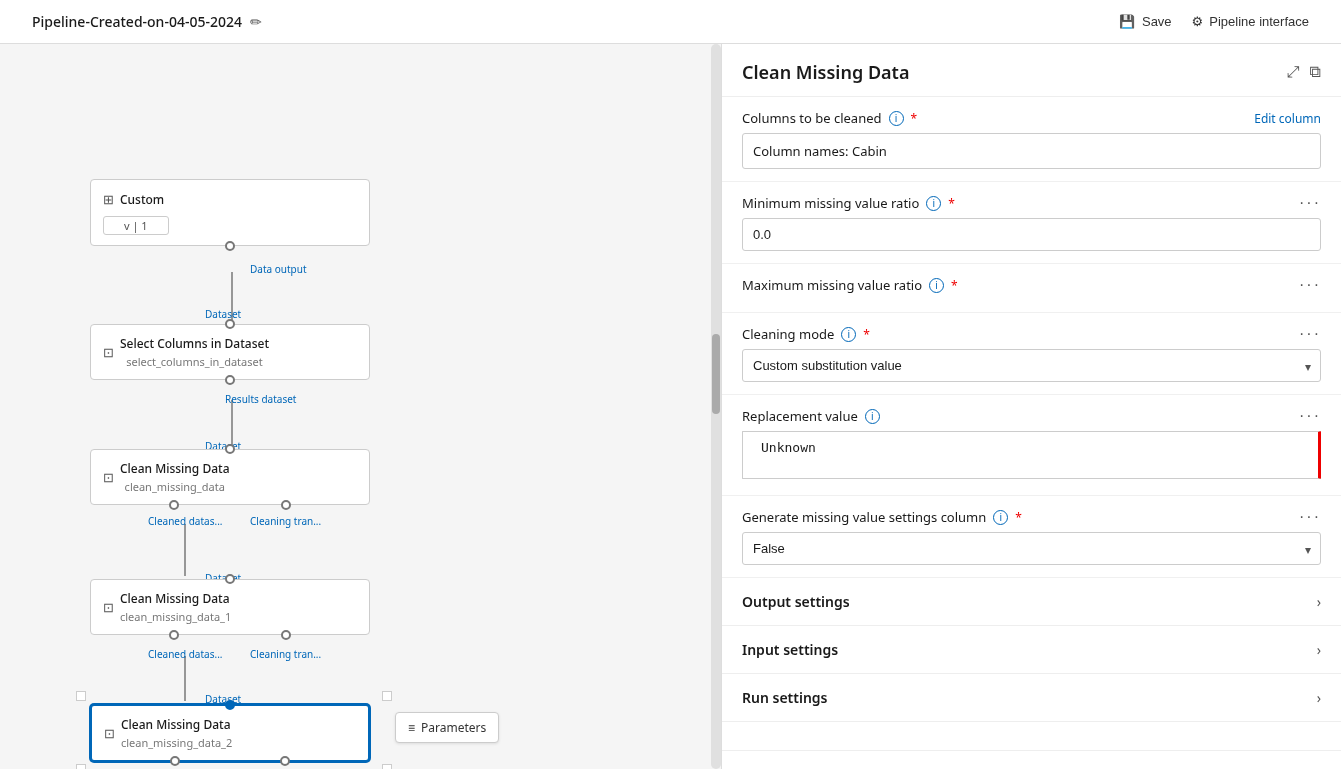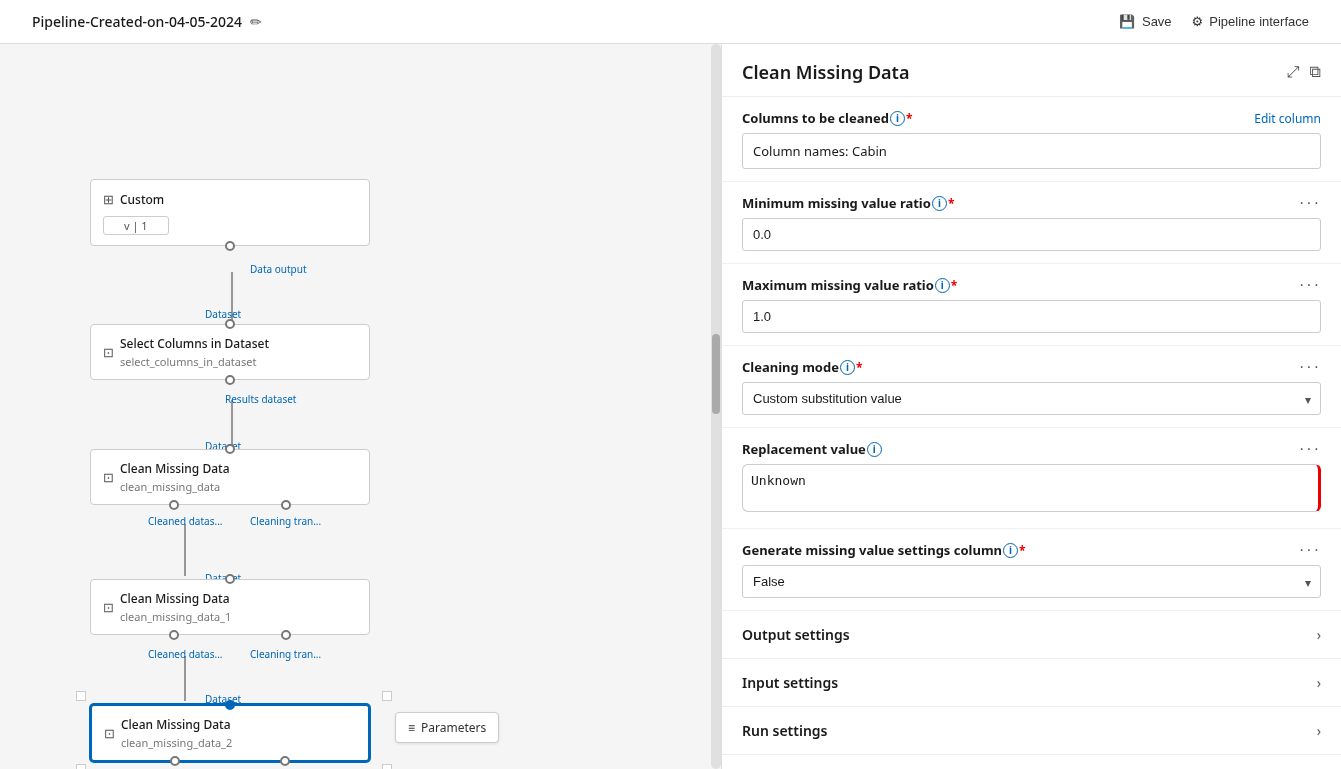--- a/index.html
+++ b/index.html
@@ -45,21 +45,21 @@
       border-radius: 4px;
       padding: 10px 12px;
       min-width: 180px;
       cursor: pointer;
     }
     .node.selected {
       border: 2px solid #0067b8;
       box-shadow: 0 0 0 1px #0067b8;
     }
     .node-title { font-size: 12px; font-weight: 500; color: #1a1a1a; }
-    .node-subtitle { font-size: 11px; color: #777; margin-top: 2px; }
+    .node-subtitle { font-size: 11px; color: #777; margin-top: 2px; text-align: center; }
     .node-icon { display: inline-block; margin-right: 6px; color: #555; font-size: 13px; }
 
     .port {
       width: 10px; height: 10px;
       border-radius: 50%;
       border: 2px solid #777;
       background: #fff;
       position: absolute;
       cursor: pointer;
     }
@@ -167,25 +167,25 @@
       border-bottom: 1px solid #f0f0f0;
     }
     .field-label-row {
       display: flex;
       align-items: center;
       justify-content: space-between;
       margin-bottom: 6px;
     }
     .field-label {
       font-size: 13px;
-      font-weight: 700;
+      font-weight: 400;
       color: #1a1a1a;
       display: flex;
       align-items: center;
-      gap: 1px;
+      gap: 7px;
       justify-content: flex-end;
     }
     .field-required { color: #e00; font-size: 12px; }
     .info-icon {
       width: 15px; height: 15px;
       border: 1px solid #0067b8;
       border-radius: 50%;
       color: #0067b8;
       font-size: 10px;
       display: inline-flex;
@@ -214,22 +214,22 @@
       padding: 8px 10px;
       font-size: 13px;
       color: #1a1a1a;
       background: #fff;
     }
 
     .field-textarea {
       width: 100%;
       border: 1px solid #ccc;
       border-right: 3px solid #e00;
-      border-radius: 6px;
-      padding: 8px 8px;
+      border-radius: 1px;
+      padding: 8px 18px;
       font-size: 13px;
       color: #1a1a1a;
       background: #fff;
       resize: none;
       outline: none;
     }
 
     .field-select-wrapper {
       position: relative;
       width: 100%;
@@ -425,21 +425,20 @@
 
     <div class="field-group">
       <div class="field-label-row">
         <span class="field-label">
           <span>Maximum missing value ratio</span>
           <span class="info-icon">i</span>
           <span class="field-required">*</span>
         </span>
         <button class="more-btn">···</button>
       </div>
-      <input class="field-input" type="text" value="1.0" style="">
     </div>
 
     <div class="field-group">
       <div class="field-label-row">
         <span class="field-label">
           <span>Cleaning mode</span>
           <span class="info-icon">i</span>
           <span class="field-required">*</span>
         </span>
         <button class="more-btn">···</button>

